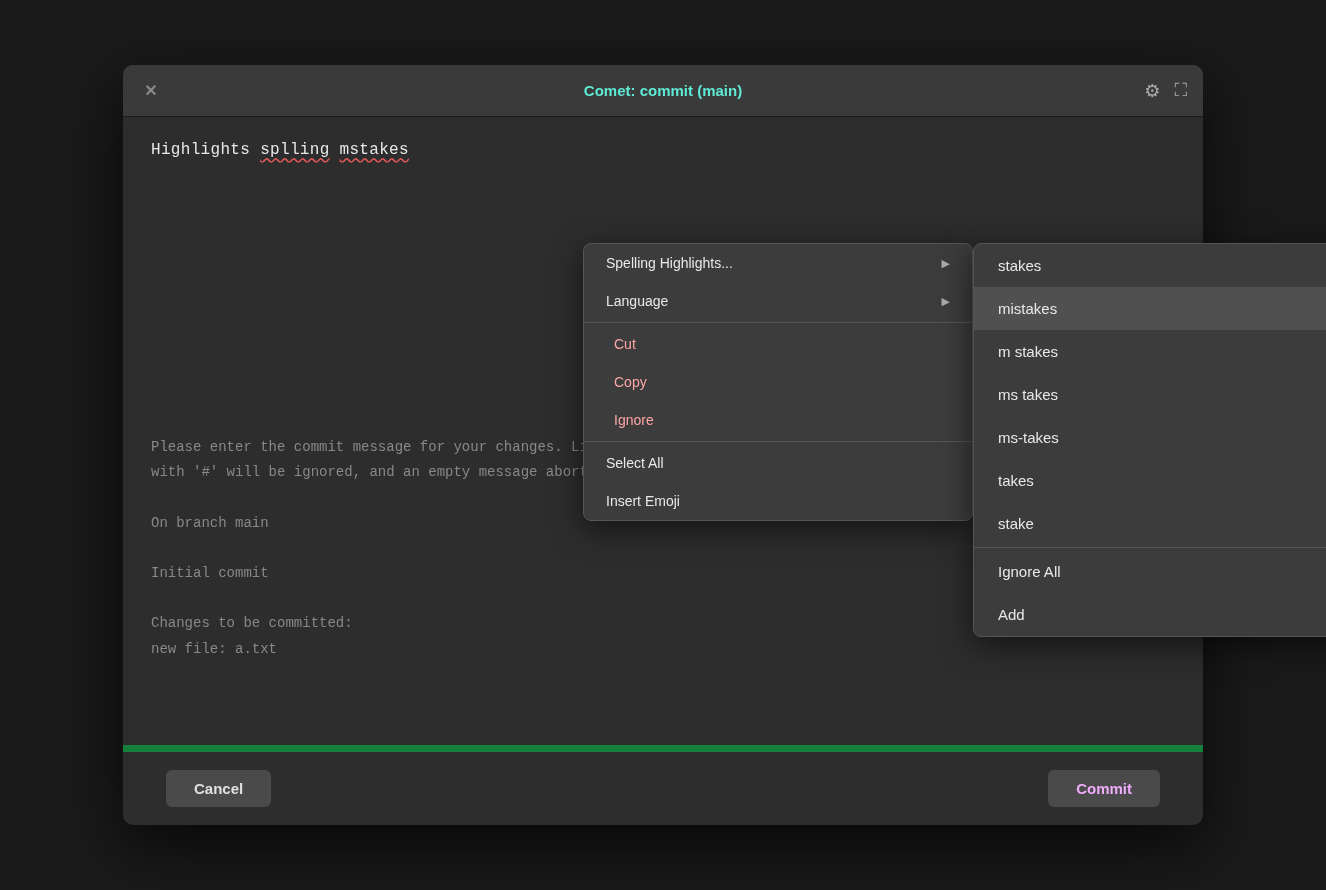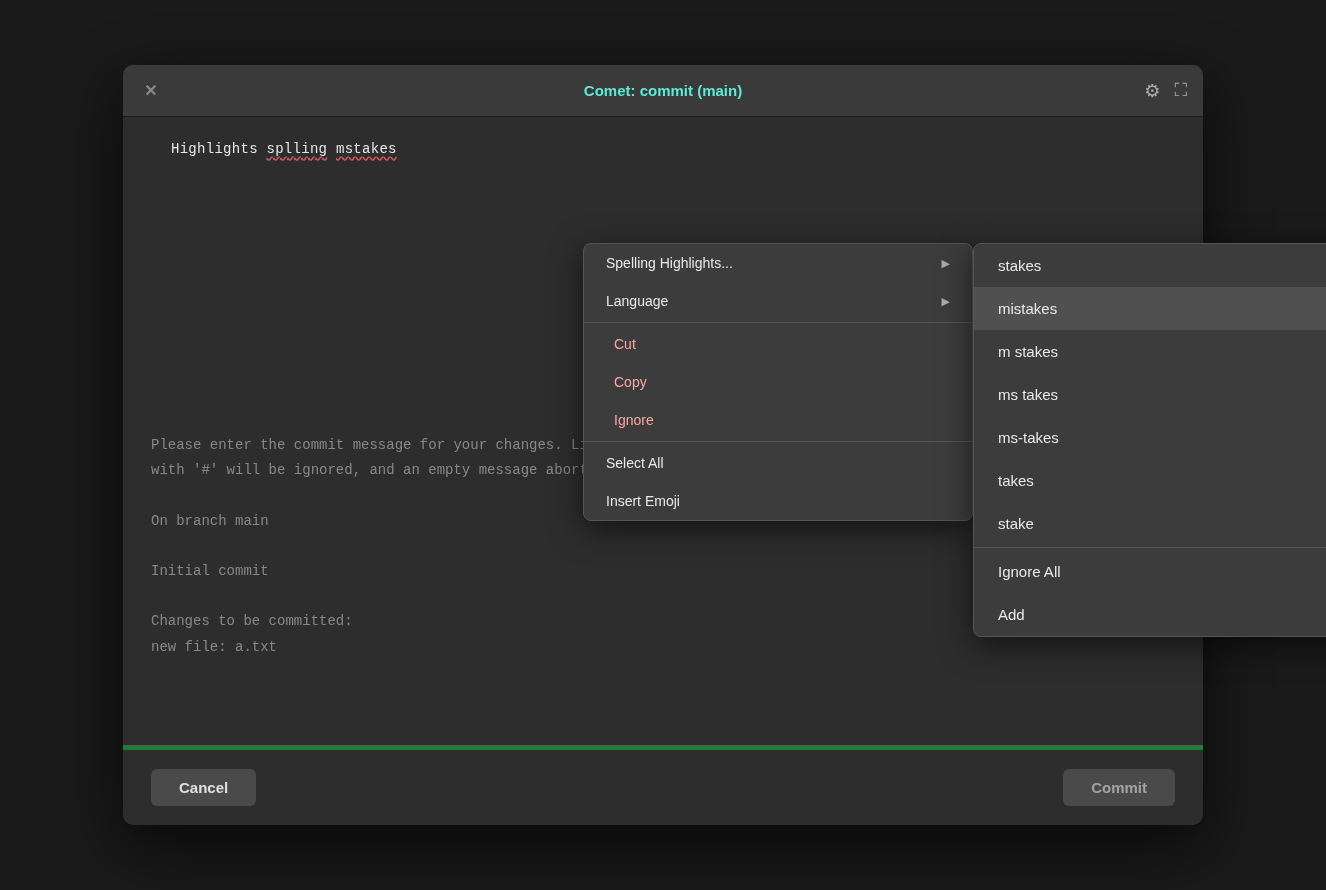--- a/index.html
+++ b/index.html
@@ -69,25 +69,24 @@
     }
 
     .editor-area {
       padding: 24px 28px 16px 28px;
       flex: 1;
       position: relative;
     }
 
     .commit-text {
       font-family: "Courier New", Courier, monospace;
-      font-size: 14px;
+      font-size: 16px;
       color: #e8e8e8;
       letter-spacing: 0.02em;
       margin-bottom: 0;
-      margin-left: 20px;
     }
 
     .spell-error {
       text-decoration: underline wavy #e05555;
       text-underline-offset: 3px;
     }
 
     .editor-info {
       margin-top: 260px;
       padding: 0 28px;
@@ -99,44 +98,44 @@
 
     .editor-info .indent {
     }
 
     .footer {
       position: absolute;
       bottom: 0;
       left: 0;
       right: 0;
       height: 80px;
-      padding: 0 28px;
+      padding: 0 43px;
       display: flex;
       align-items: center;
       justify-content: space-between;
-      border-top: 5px solid #15803d;
+      border-top: 7px solid #15803d;
     }
 
     .btn {
       padding: 10px 28px;
       border-radius: 6px;
       font-size: 15px;
       font-weight: 600;
       cursor: pointer;
       border: none;
     }
 
     .btn-cancel {
       background: #4a4a4a;
       color: #e0e0e0;
     }
 
     .btn-commit {
       background: #4a4a4a;
-      color: #a3a3a3;
+      color: #f0abfc;
     }
 
     
     .context-menu {
       position: absolute;
       top: 178px;
       left: 460px;
       width: 390px;
       background: #3c3c3c;
       border-radius: 8px;

